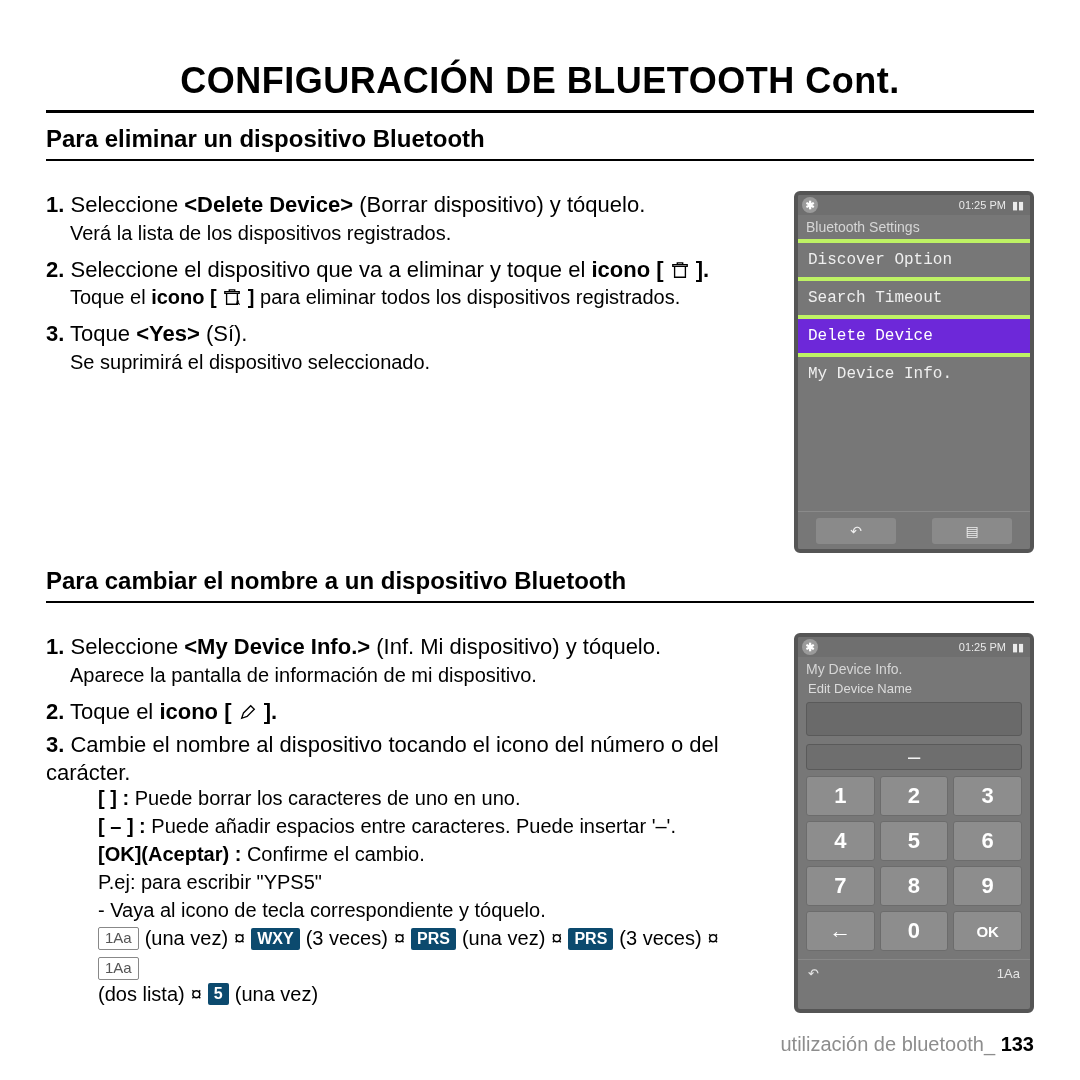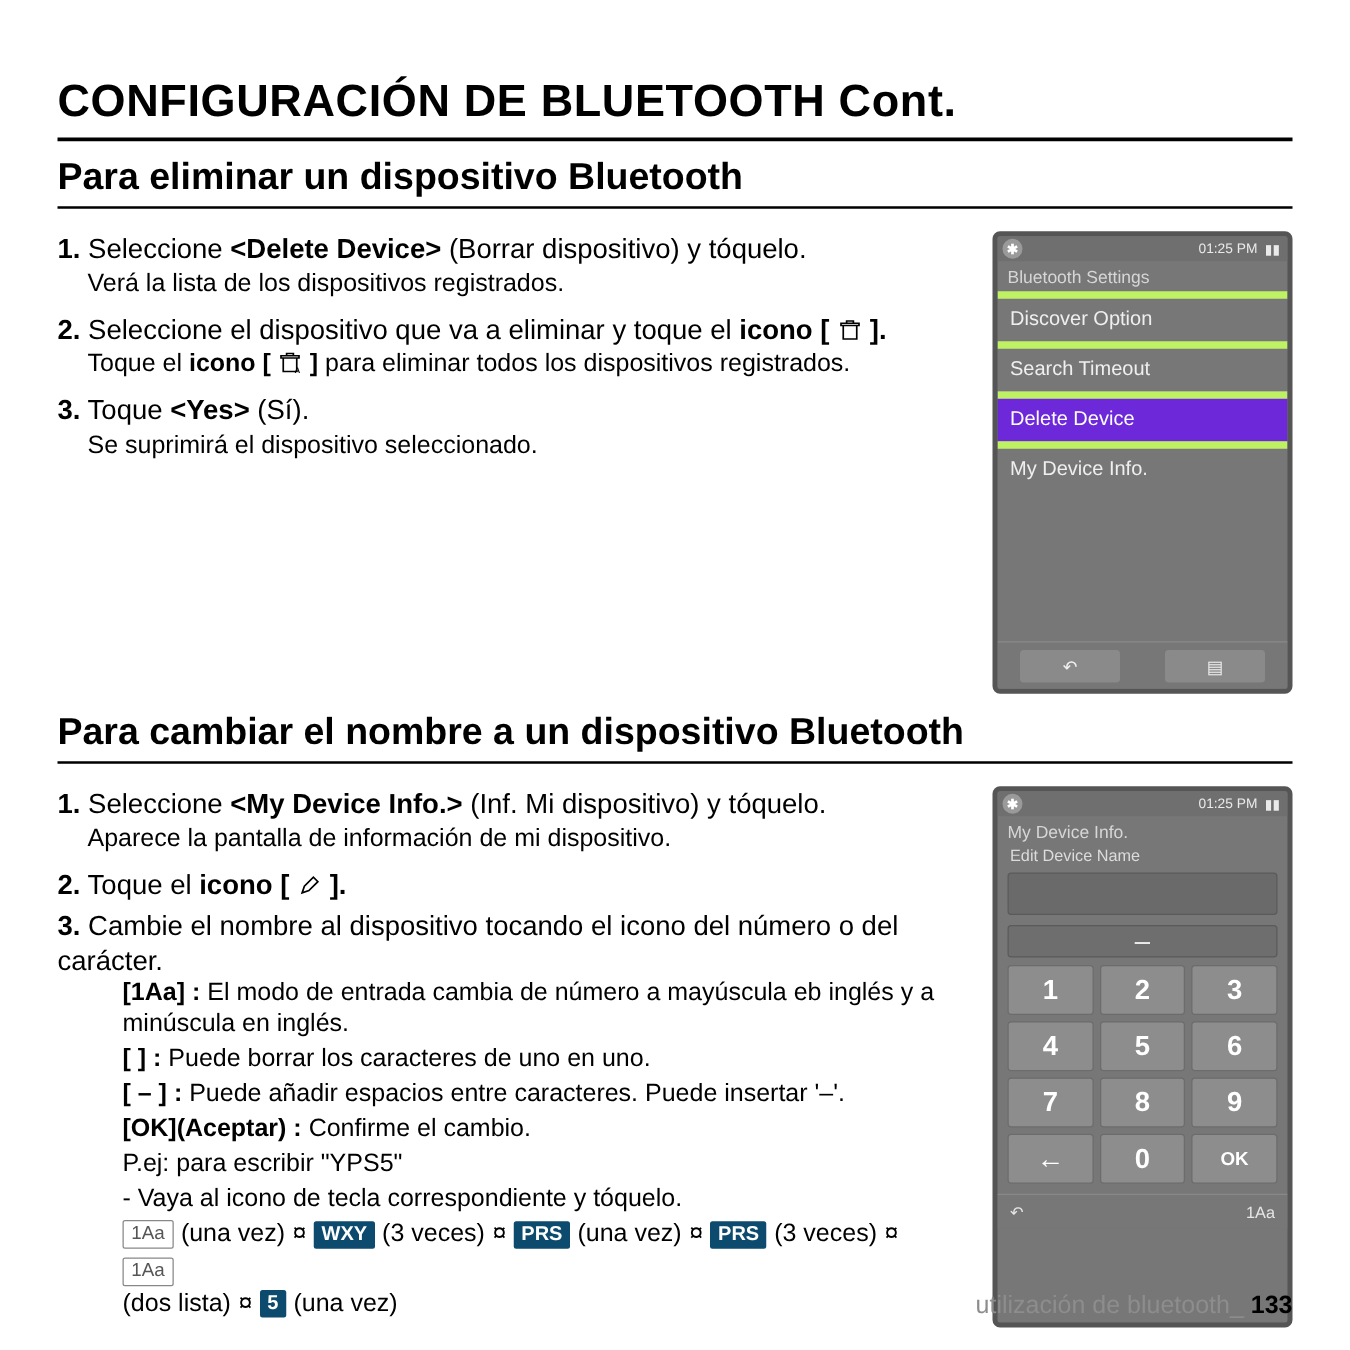--- a/index.html
+++ b/index.html
@@ -12,27 +12,28 @@
     padding: 60px 46px 20px 46px;
     position: relative;
   }
   h1.page-title {
     font-size: 36px;
     font-weight: bold;
     letter-spacing: 0.5px;
     border-bottom: 3px solid #000;
     padding-bottom: 8px;
     margin-bottom: 8px;
+    text-align: center;
   }
   h2.section-title {
-    font-size: 30px;
+    font-size: 24px;
     font-weight: bold;
     border-bottom: 2px solid #000;
     padding-bottom: 6px;
-    margin-bottom: 18px;
+    margin-bottom: 30px;
     margin-top: 12px;
   }
   .section {
     display: flex;
     gap: 36px;
     margin-bottom: 14px;
   }
   .textcol {
     flex: 1 1 auto;
     font-size: 22px;
@@ -136,22 +137,23 @@
     border-radius: 3px;
     display: flex; align-items: center; justify-content: center;
     color: #efefef;
     font-size: 14px;
   }
 
   
   .dev-list .item {
     padding: 8px 10px;
     font-size: 16px;
-    border-top: 6px solid #bef264;
+    border-top: 4px solid #bef264;
     color: #efefef;
+    font-family: Liberation Mono, monospace;
   }
   .dev-list .item.sel {
     background: #6d28d9;
     color: #fff;
   }
   .dev-list .filler { height: 120px; }
 
   
   .namebox {
     margin: 6px 8px 8px 8px;
@@ -274,21 +276,20 @@
       <li>
         <span class="num">2.</span>
         <span>Toque el </span><b><span>icono [ </span><svg class="icon-sq" viewBox="0 0 20 20">
               <path d="M3 17l2-6 8-8 4 4-8 8-6 2z" fill="none" stroke="#000" stroke-width="1.5"></path>
             </svg><span> ].</span></b>
       </li>
       <li>
         <span class="num">3.</span>
         <span>Cambie el nombre al dispositivo tocando el icono del número o del carácter.</span>
         <div class="defs">
-          <div class="row"><b>[1Aa] :</b> <span>El modo de entrada cambia de número a mayúscula eb inglés y a minúscula en inglés.</span></div>
           <div class="row"><b>[     ] :</b> <span>Puede borrar los caracteres de uno en uno.</span></div>
           <div class="row"><b>[ – ] :</b> <span>Puede añadir espacios entre caracteres. Puede insertar '–'.</span></div>
           <div class="row"><b>[OK](Aceptar) :</b> <span>Conﬁrme el cambio.</span></div>
           <div class="row">P.ej: para escribir "YPS5"</div>
           <div class="row">- Vaya al icono de tecla correspondiente y tóquelo.</div>
         </div>
         <div class="example-seq">
           <span class="chip outline">1Aa</span>
             <span>(una vez)</span>
           <span>¤</span>

